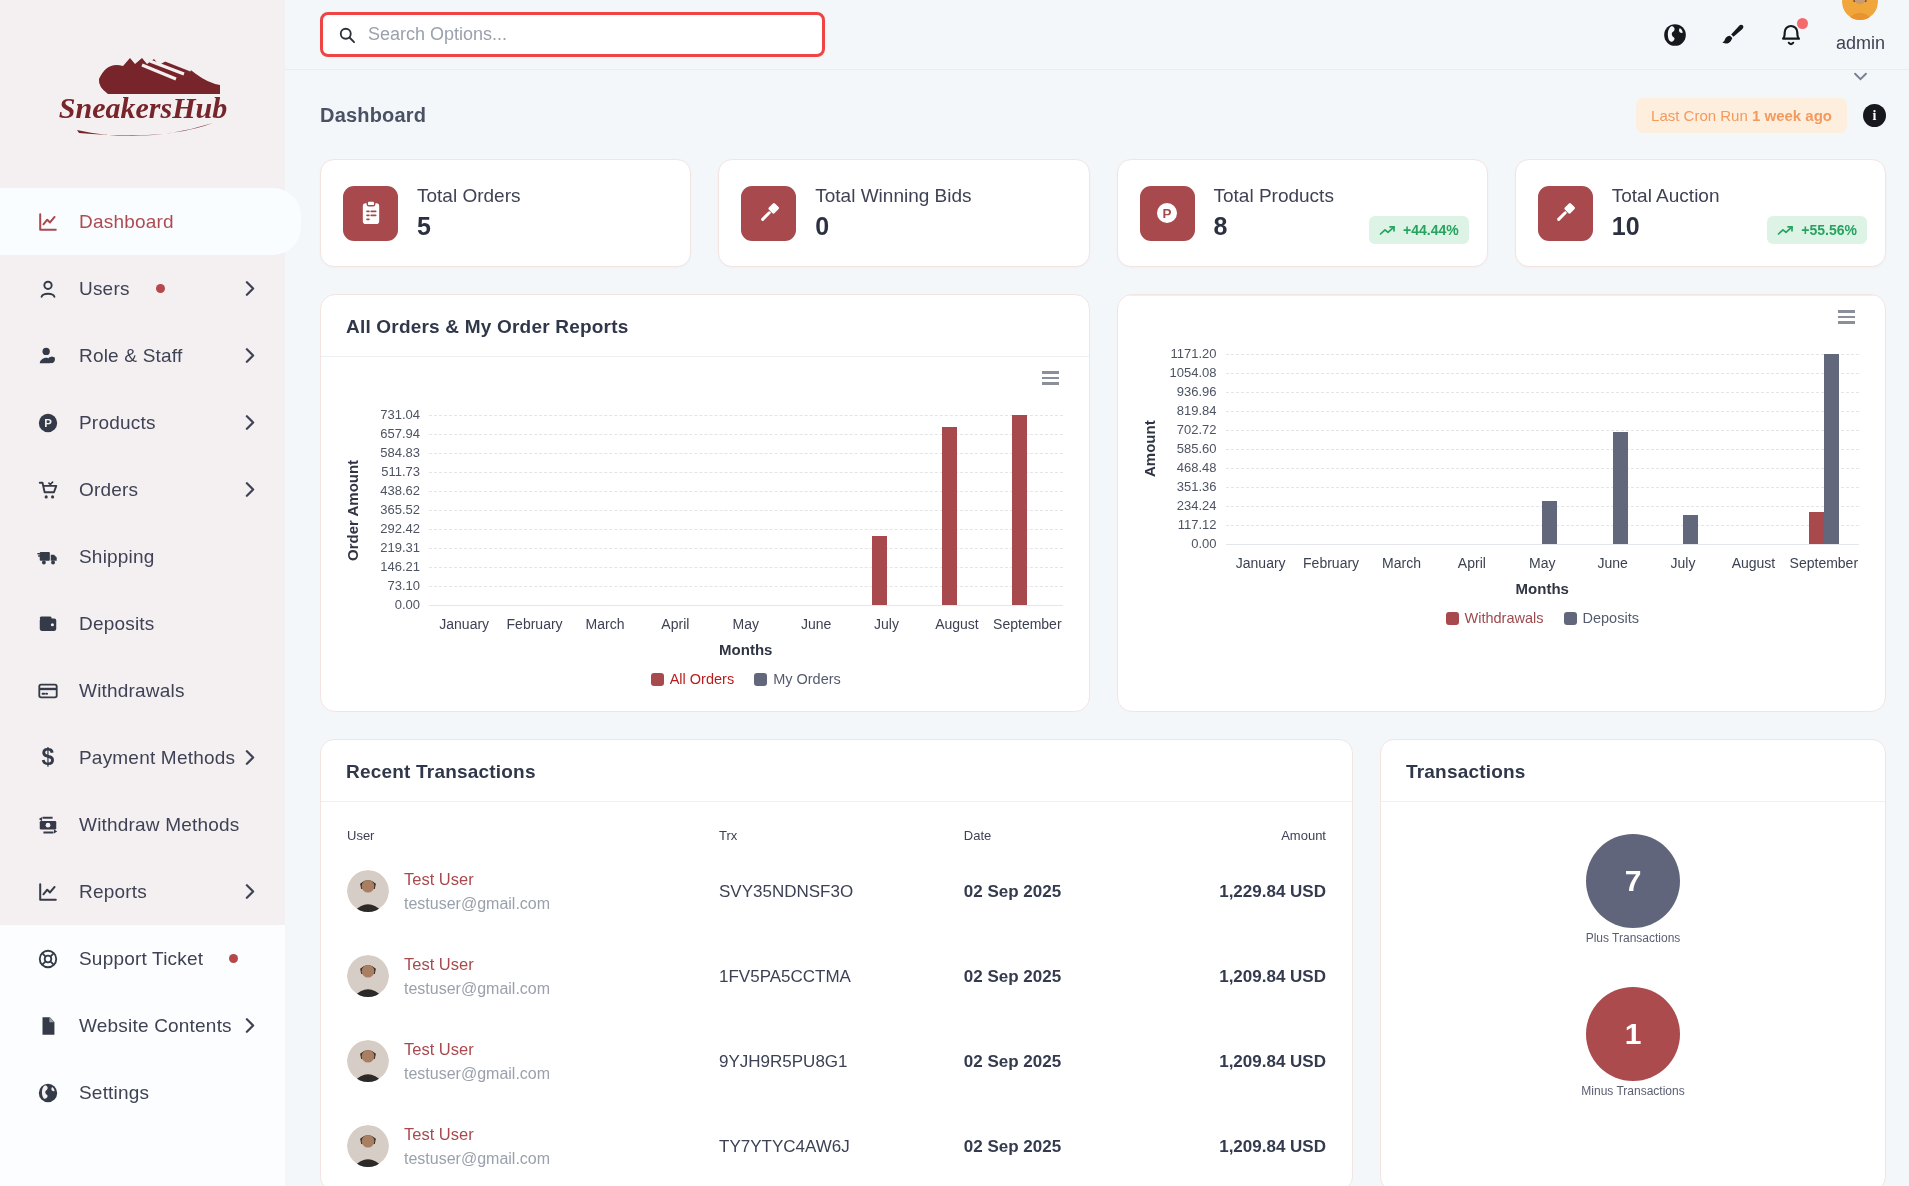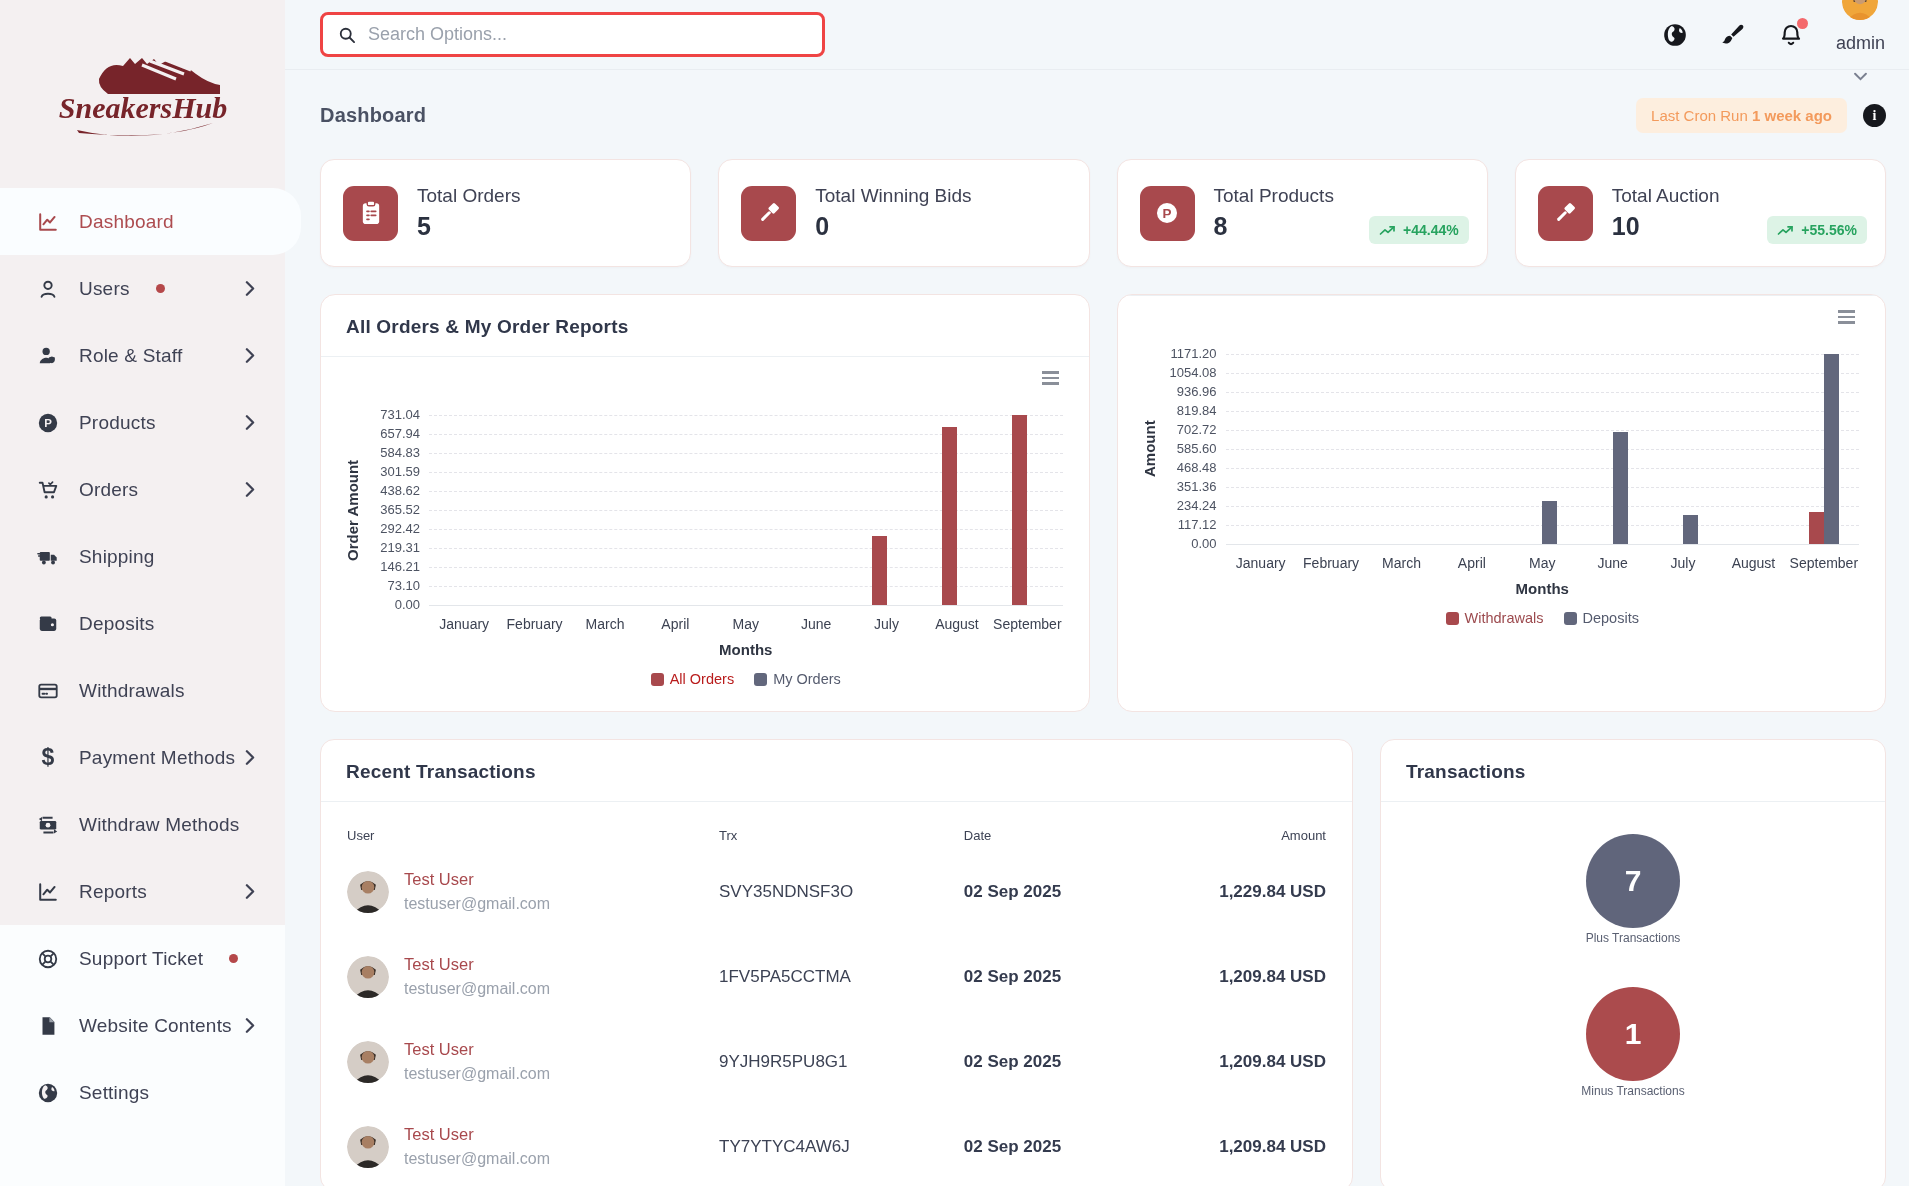--- a/index.html
+++ b/index.html
@@ -85,21 +85,21 @@
   .legend-item { display:flex; align-items:center; gap:6px; font-size:14.5px; cursor:pointer; }
   .lg-sq { width:13px; height:13px; border-radius:3px; display:block; }
 
   
   .bottom-row { display:flex; gap:27px; margin-top:27px; }
   .rt-card { width:1033px; min-width:1033px; height:452px; background:#fff; border:1px solid #f3e4e2; border-radius:14px; }
   .rt-table { padding:8px 26px 0; }
   .rt-head { display:grid; grid-template-columns:38% 25% 19% 18%; font-size:13px; color:#3c4254; padding:18px 0 6px; }
   .rt-head .col-amount { text-align:right; }
   .rt-row { display:grid; grid-template-columns:38% 25% 19% 18%; align-items:center; padding:21px 0; }
-  .rt-user { display:flex; align-items:flex-end; gap:15px; }
+  .rt-user { display:flex; align-items:flex-start; gap:15px; }
   .rt-avatar { width:42px; height:42px; border-radius:50%; overflow:hidden; display:block; }
   .rt-name { color:#a8494d; font-size:16.5px; text-decoration:none; cursor:pointer; display:block; }
   .rt-email { color:#9aa1ac; font-size:16px; margin-top:6px; }
   .rt-trx { font-size:17px; color:#3c4254; }
   .rt-date { font-size:17px; font-weight:bold; color:#343b4e; }
   .rt-amount { font-size:17px; font-weight:bold; color:#343b4e; text-align:right; }
 
   .tx-card { flex:1; height:452px; background:#fff; border:1px solid #f3e4e2; border-radius:14px; }
   .tx-body { display:flex; flex-direction:column; align-items:center; padding-top:32px; }
   .tx-circle { width:94px; height:94px; border-radius:50%; color:#fff; font-size:30px; font-weight:bold; display:flex; align-items:center; justify-content:center; }
@@ -454,21 +454,21 @@
                 <i></i>
                 <i></i>
               </span>
             </div>
       <div class="chart-grid">
         <div class="y-title">Order Amount</div>
         <div class="y-ticks">
                 <div class="ytick" style="top:-8.0px">731.04</div>
                 <div class="ytick" style="top:11.0px">657.94</div>
                 <div class="ytick" style="top:30.0px">584.83</div>
-                <div class="ytick" style="top:49.0px">301.59</div>
+                <div class="ytick" style="top:49.0px">511.73</div>
                 <div class="ytick" style="top:68.0px">438.62</div>
                 <div class="ytick" style="top:87.0px">365.52</div>
                 <div class="ytick" style="top:106.0px">292.42</div>
                 <div class="ytick" style="top:125.0px">219.31</div>
                 <div class="ytick" style="top:144.0px">146.21</div>
                 <div class="ytick" style="top:163.0px">73.10</div>
                 <div class="ytick" style="top:182.0px">0.00</div>
               </div>
         <div class="plot-wrap">
           <div class="plot">

